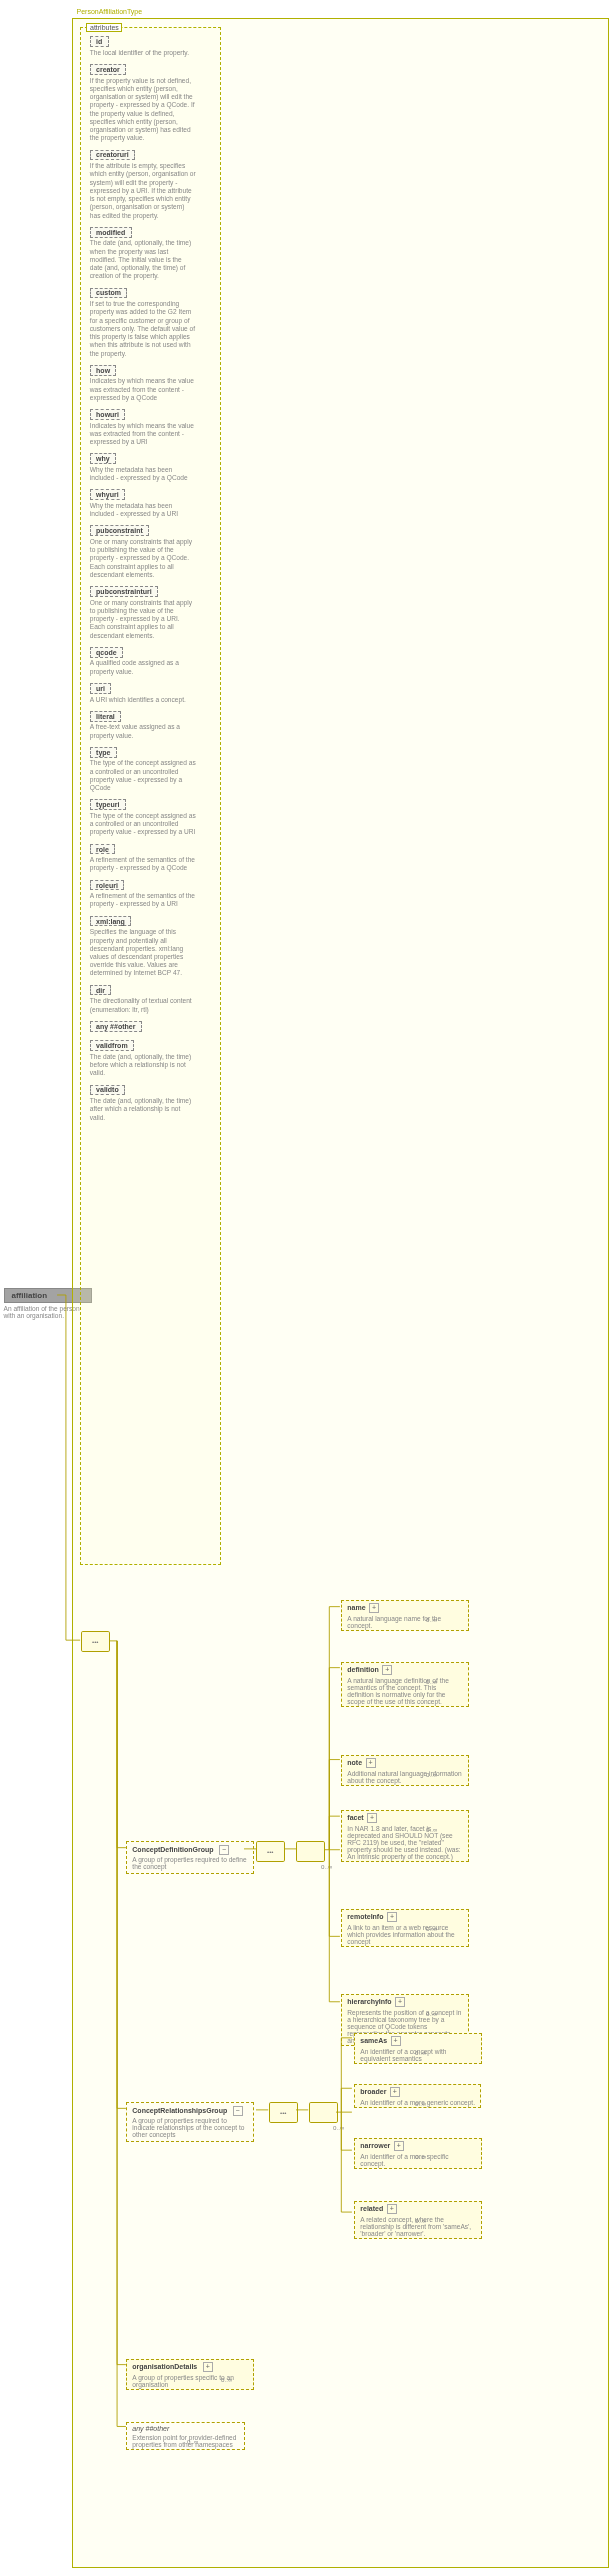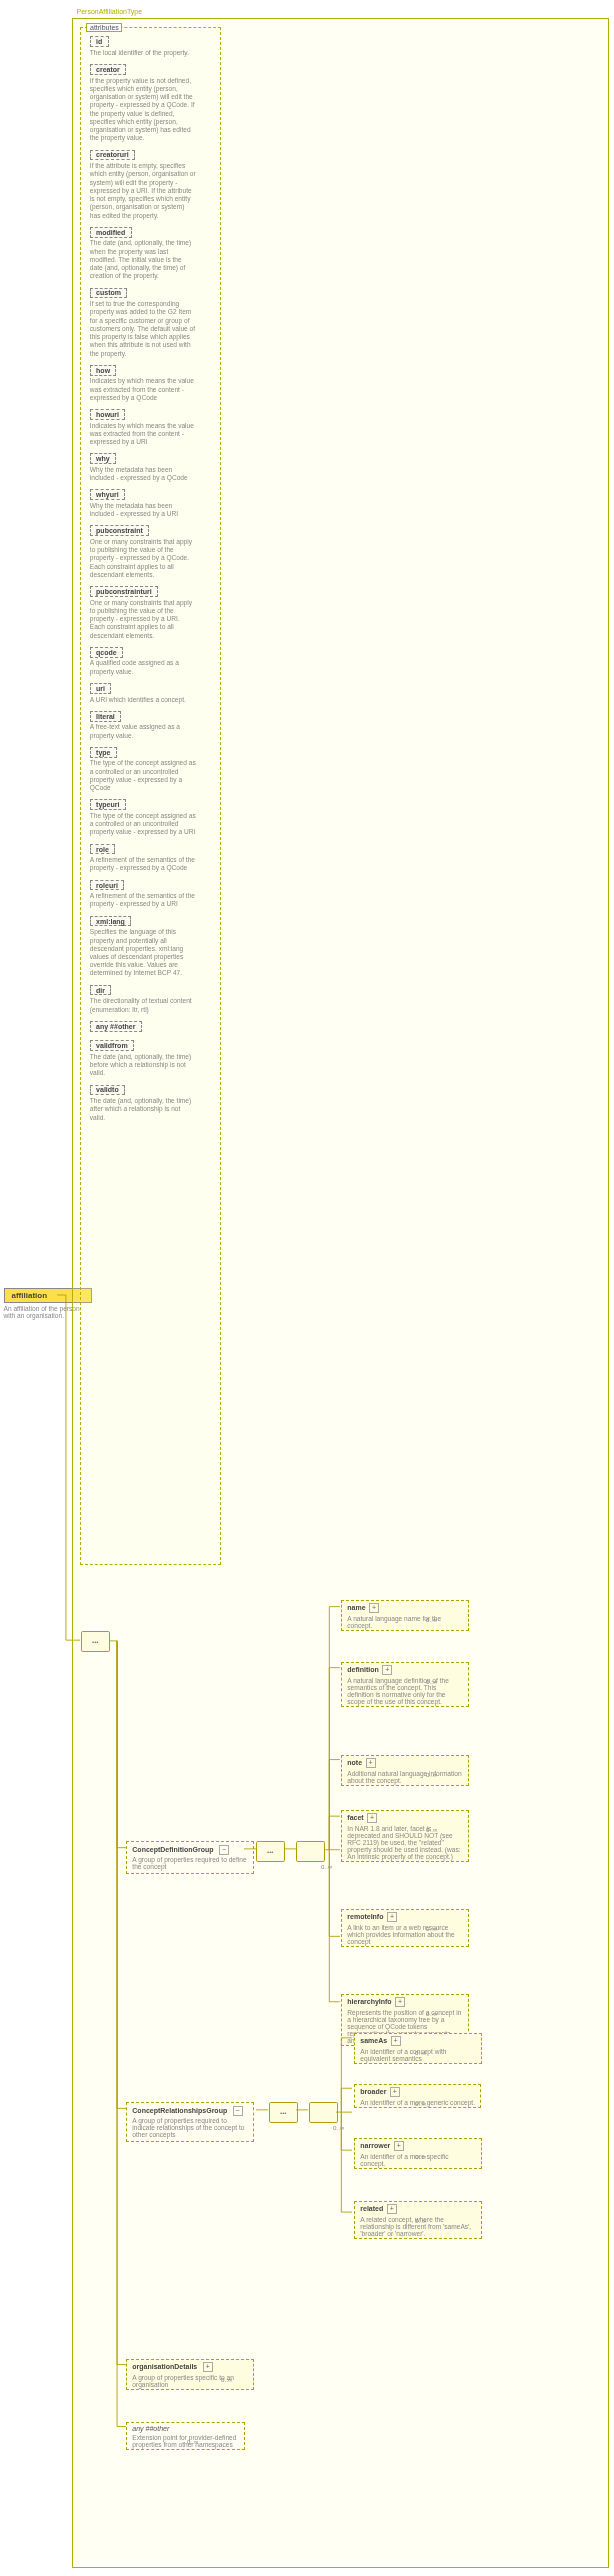--- a/index.html
+++ b/index.html
@@ -13,21 +13,21 @@
   .canvas {
     position: relative;
     width: 614px;
     height: 2576px;
   }
   .node {
     position: absolute;
   }
   .root-box {
     border: 0.9px solid #888;
-    background: #fde047;
+    background: #a3a3a3;
     padding: 1.8px 7px;
     font-weight: bold;
     color: #444;
     font-size: 8px;
   }
   .root-desc {
     font-size: 6.6px;
     color: #888;
     width: 88px;
     margin-top: 2.7px;

